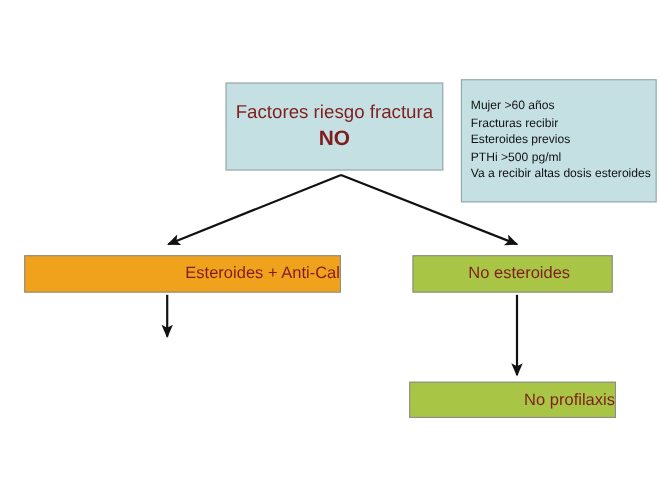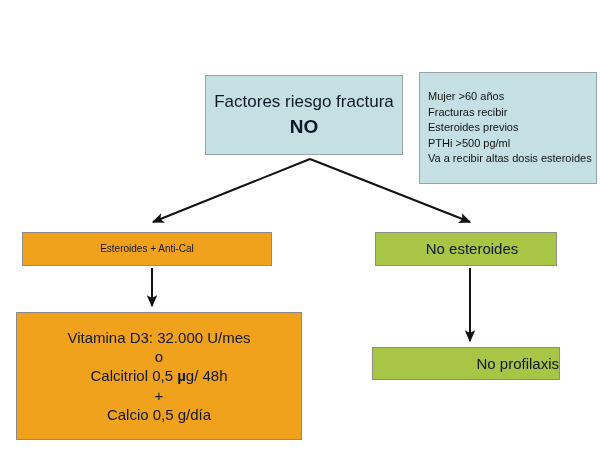--- a/index.html
+++ b/index.html
@@ -18,21 +18,21 @@
     overflow: hidden;
   }
   .node {
     position: absolute;
     box-sizing: border-box;
     display: flex;
     flex-direction: column;
     align-items: center;
     justify-content: center;
     text-align: center;
-    color: #0f172a;
+    color: #7f1d1d;
     line-height: 1.28;
   }
   .node-blue {
     background: #c5e0e3;
     border: 1px solid #9aa3a6;
   }
   .node-orange {
     background: #f0a21c;
     border: 1px solid #8c8c8c;
   }
@@ -74,23 +74,24 @@
   }
   #risk-panel {
     left: 419px;
     top: 72px;
     width: 178px;
     height: 112px;
   }
   #branch-left-node {
     left: 22px;
     top: 232px;
-    width: 250px;
+    width: 288px;
     height: 34px;
-    font-size: 10px;
+    font-size: 15px;
+    align-items: flex-end;
   }
   #branch-right-node {
     left: 375px;
     top: 232px;
     width: 182px;
     height: 34px;
     font-size: 15px;
   }
   #treatment-node {
     left: 16px;
@@ -153,25 +154,18 @@
   </div>
 
   <div class="node node-orange" id="branch-left-node">
     <span>Esteroides + Anti-Cal</span>
   </div>
 
   <div class="node node-green" id="branch-right-node">
     <span>No esteroides</span>
   </div>
 
-  <div class="node node-orange" id="treatment-node">
-    <span class="line">Vitamina D3: 32.000 U/mes</span>
-    <span class="line">o</span>
-    <span class="line"><span>Calcitriol 0,5 </span><span class="micro">µ</span><span>g/ 48h</span></span>
-    <span class="line">+</span>
-    <span class="line">Calcio 0,5 g/día</span>
-  </div>
 
   <div class="node node-green" id="no-prophylaxis-node">
     <span>No profilaxis</span>
   </div>
 
 </div>
 
 </body></html>

